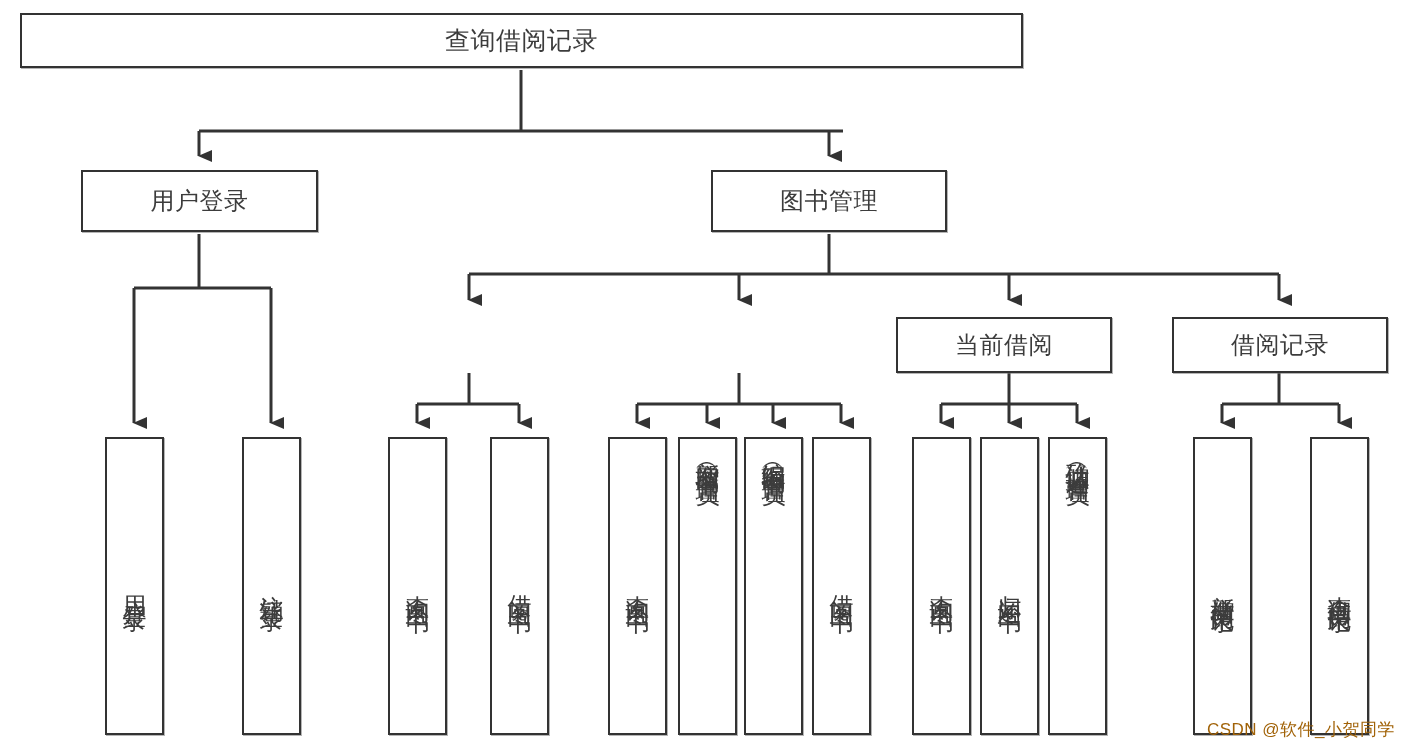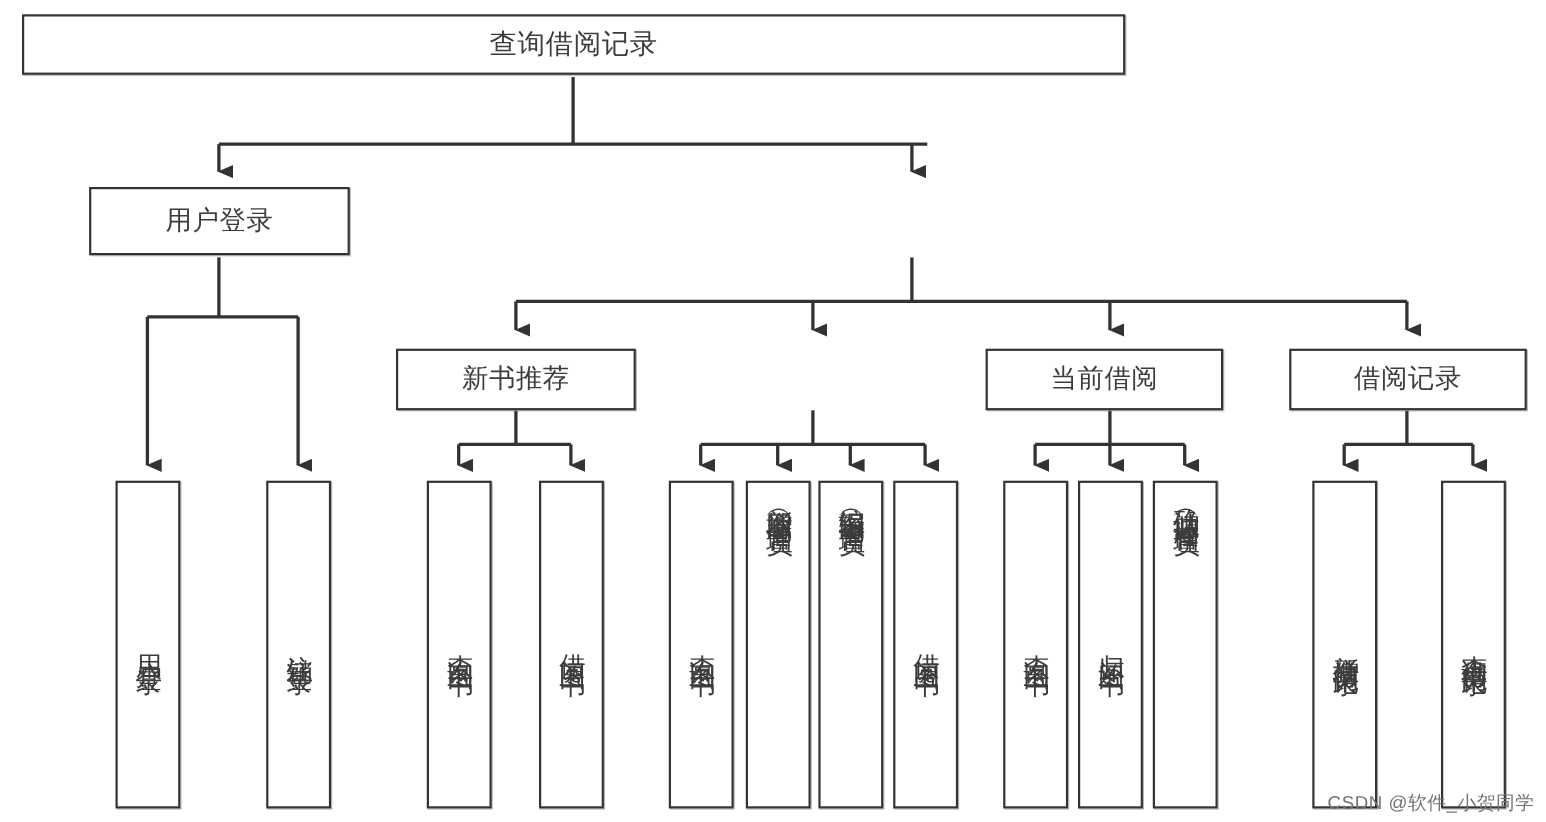--- a/index.html
+++ b/index.html
@@ -79,21 +79,21 @@
   }
   .node.leaf.center-text {
     align-items: center;
     padding-top: 0;
   }
   #watermark {
     position: absolute;
     right: 10px;
     bottom: 6px;
     font-size: 17px;
-    color: #737373;
+    color: #a16207;
     z-index: 5;
     white-space: nowrap;
     letter-spacing: 0.5px;
   }
 </style>
 </head>
 <body>
 
 <div id="diagram-canvas">
 
@@ -148,24 +148,24 @@
   </svg>
 
   <div class="node root horiz" style="left:20px; top:13px; width:1003px; height:55px;">
     <span class="node-label">查询借阅记录</span>
   </div>
 
   <div class="node branch horiz" style="left:81px; top:170px; width:237px; height:62px;">
     <span class="node-label">用户登录</span>
   </div>
 
-
-  <div class="node branch horiz" style="left:360px; top:317px; width:218px; height:56px;">
-    <span class="node-label">新书推荐</span>
-  </div>
+  <div class="node branch horiz" style="left:711px; top:170px; width:236px; height:62px;">
+    <span class="node-label">图书管理</span>
+  </div>
+
 
 
   <div class="node branch horiz" style="left:896px; top:317px; width:216px; height:56px;">
     <span class="node-label">当前借阅</span>
   </div>
 
   <div class="node branch horiz" style="left:1172px; top:317px; width:216px; height:56px;align-items:center;">
     <span class="node-label">借阅记录</span>
   </div>
 

